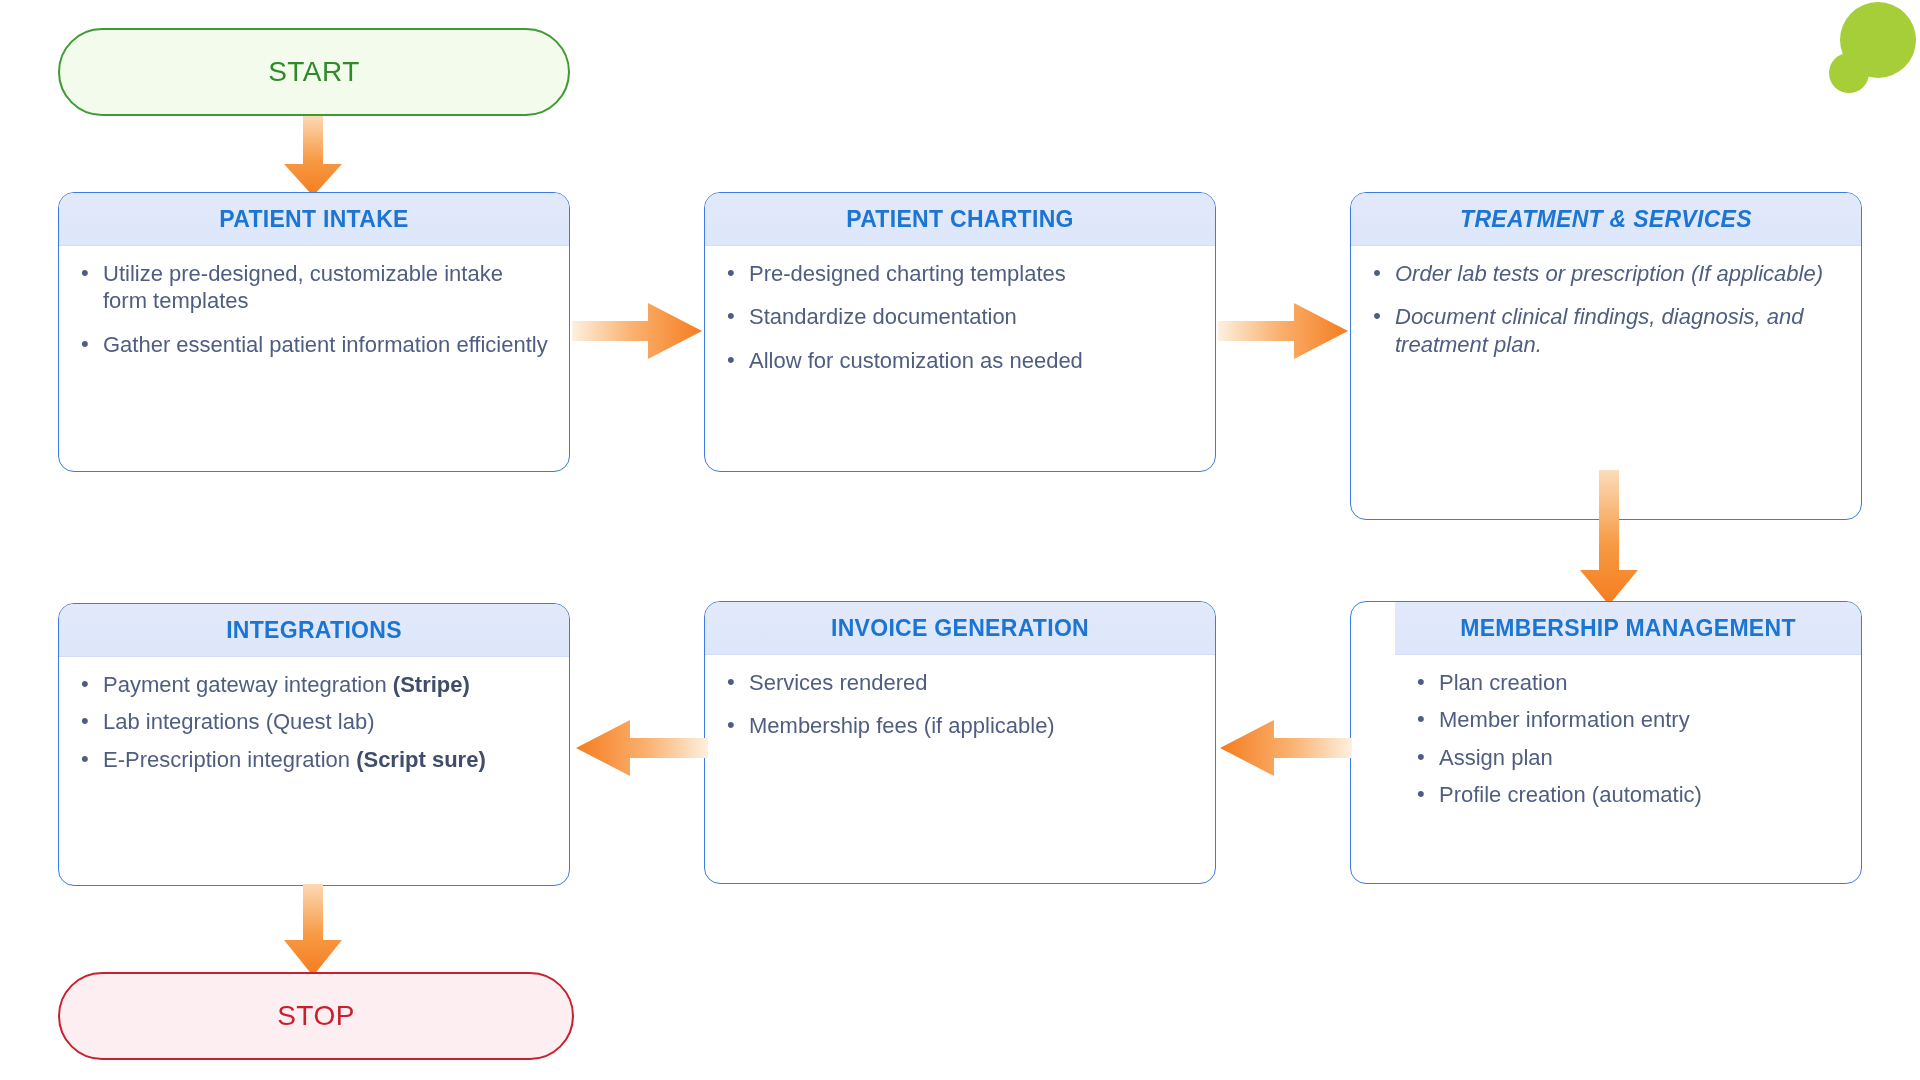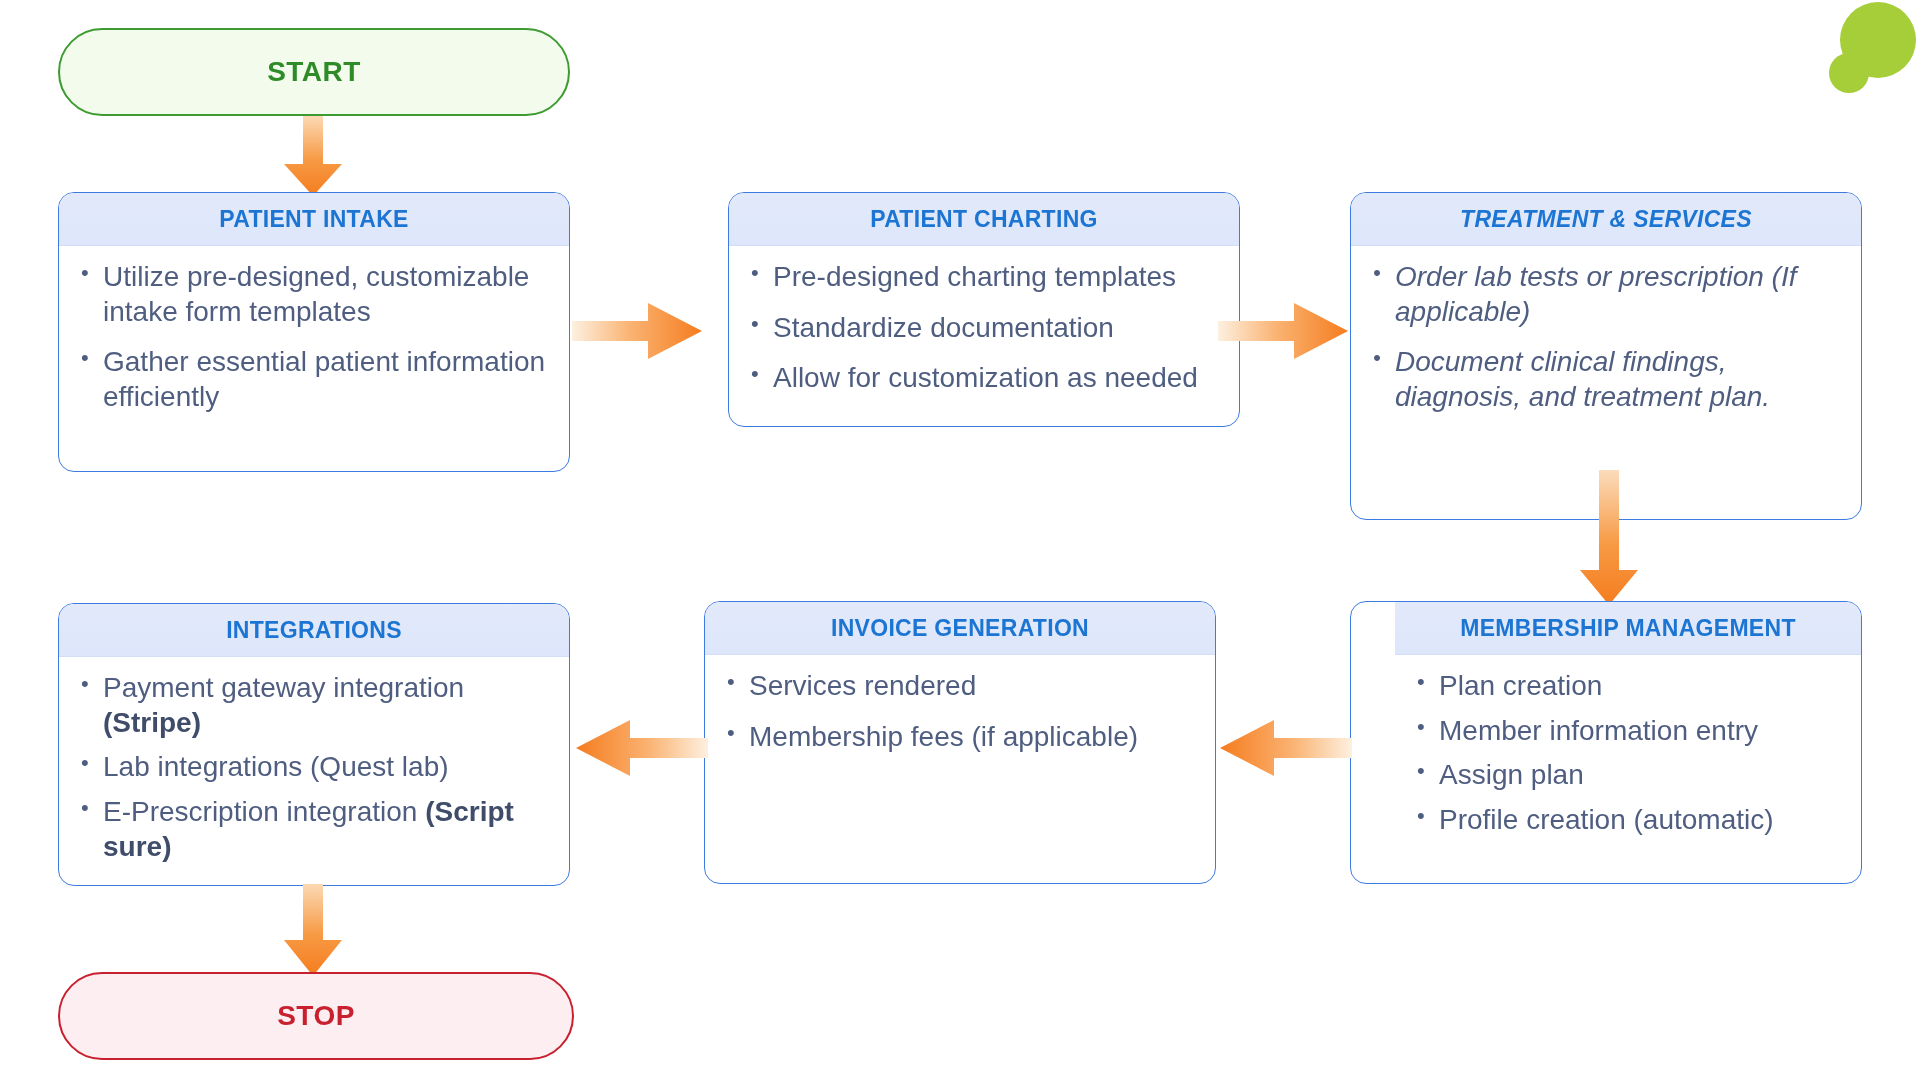--- a/index.html
+++ b/index.html
@@ -34,21 +34,21 @@
 
   
   .pill {
     position: absolute;
     display: flex;
     align-items: center;
     justify-content: center;
     border-radius: 999px;
     box-sizing: border-box;
     font-size: 28px;
-    font-weight: bold;
+    font-weight: normal;
     letter-spacing: 0.5px;
   }
   .pill-start {
     left: 58px; top: 28px;
     width: 512px; height: 88px;
     background: #F2FBEC;
     border: 2px solid #3E9B32;
     color: #2E8B28;
   }
   .pill-stop {
@@ -84,40 +84,40 @@
     padding: 14px 18px 10px 18px;
   }
   .box-body ul {
     margin: 0;
     padding: 0 0 0 26px;
     list-style: none;
   }
   .box-body li {
     position: relative;
     color: #4F5E80;
-    font-size: 28px;
+    font-size: 22px;
     line-height: 1.24;
     margin-bottom: 16px;
   }
   .box-body li:last-child { margin-bottom: 0; }
   .box-body li::before {
     content: "\2022";
     position: absolute;
     left: -22px;
     top: -1px;
     color: #4F5E80;
     font-size: 22px;
   }
   .box-body li b { font-weight: bold; color: #3F4D6B; }
 
   .tight li { margin-bottom: 10px; }
 
   
   #box-intake     { left: 58px;   top: 192px; width: 512px; height: 280px; }
-  #box-charting   { left: 728px;  top: 192px; width: 512px; height: 235px; }
+  #box-charting   { left: 704px;  top: 192px; width: 512px; height: 280px; }
   #box-treatment  { left: 1350px; top: 192px; width: 512px; height: 328px; font-style: italic; }
   #box-integr     { left: 58px;   top: 603px; width: 512px; height: 283px; }
   #box-invoice    { left: 704px;  top: 601px; width: 512px; height: 283px; }
   #box-member     { left: 1350px; top: 601px; width: 512px; height: 283px; padding-left: 44px; }
 
   
   .arrow { position: absolute; }
 
   .arrow-down-start  { left: 276px;  top: 116px; width: 74px;  height: 80px; }
   .arrow-right-1     { left: 572px;  top: 295px; width: 132px; height: 72px; }

